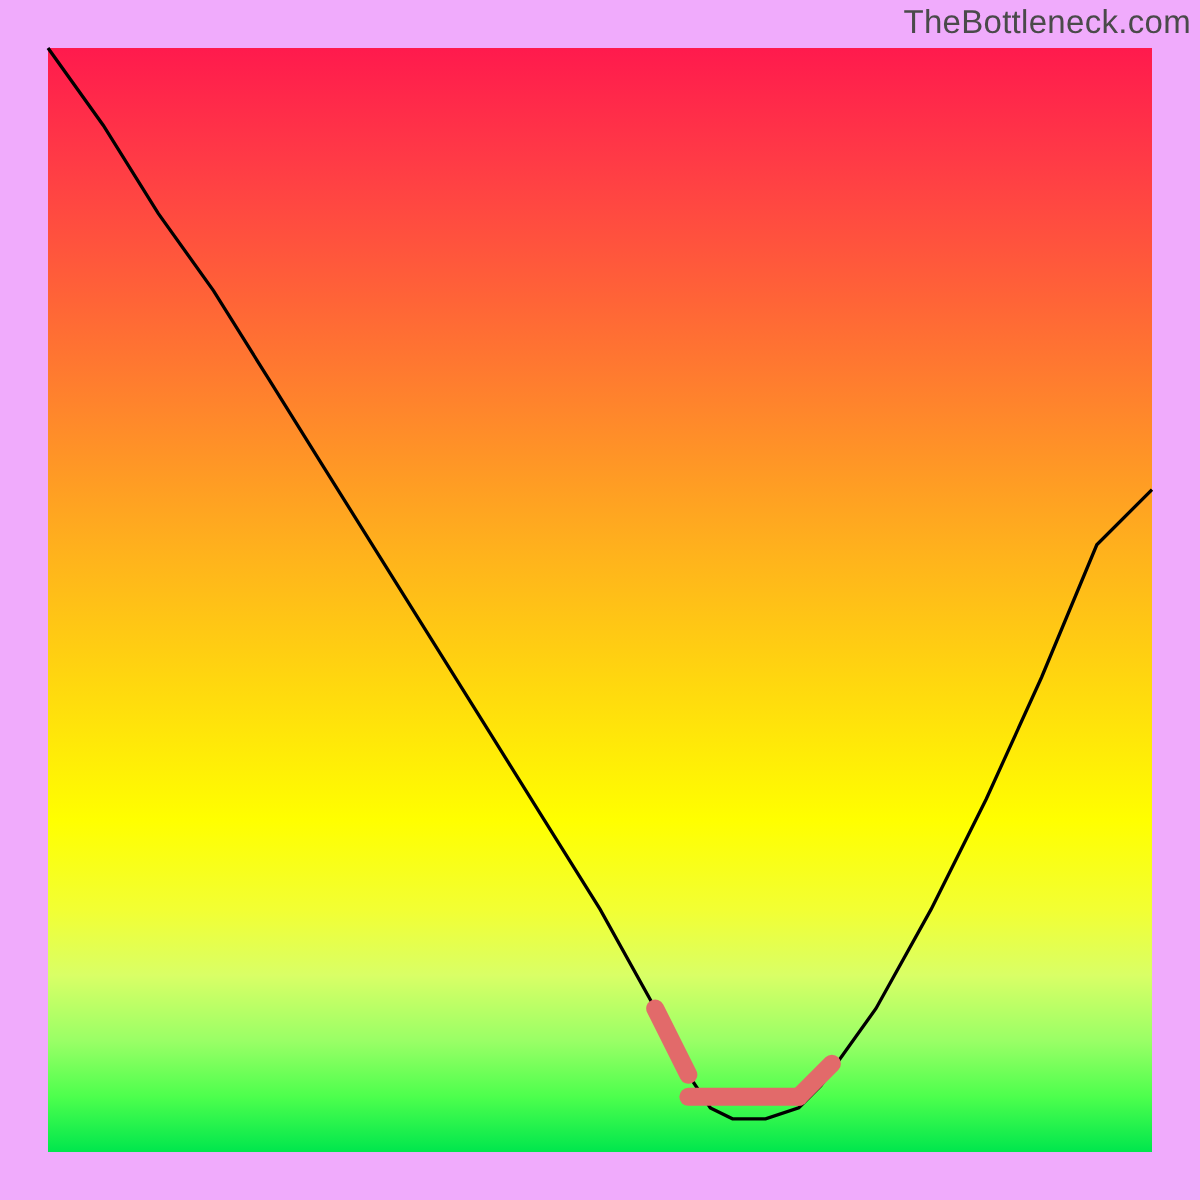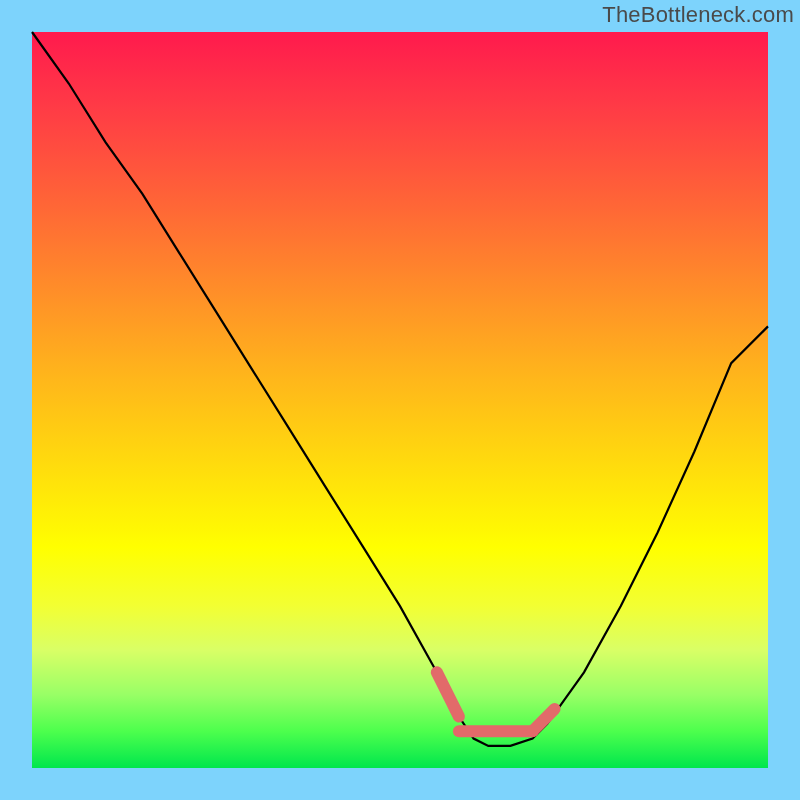--- a/index.html
+++ b/index.html
@@ -10,21 +10,21 @@
     background: #000;
     overflow: hidden;
     font-family: Arial, Helvetica, sans-serif;
   }
   .frame {
     position: absolute;
     left: 0;
     top: 0;
     width: 800px;
     height: 800px;
-    background: #7dd3fc;
+    background: #f0abfc;
   }
   .plot-area {
     position: absolute;
     left: 32px;
     top: 32px;
     width: 736px;
     height: 736px;
     background: linear-gradient(to bottom,
       #ff1a4d 0%,
       #ff3a46 10%,

